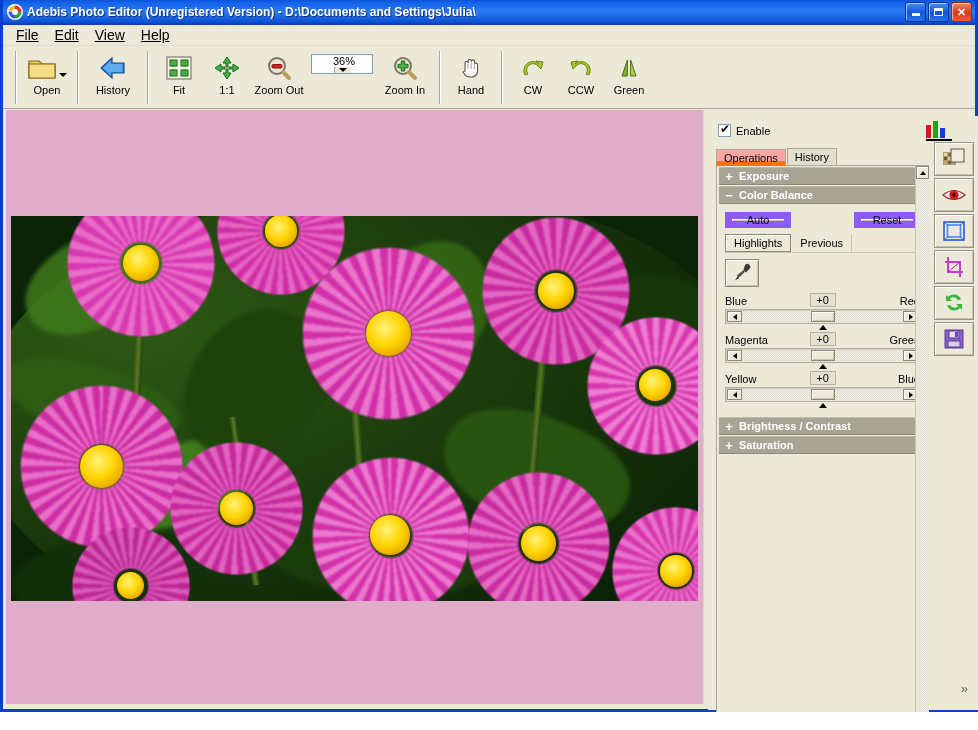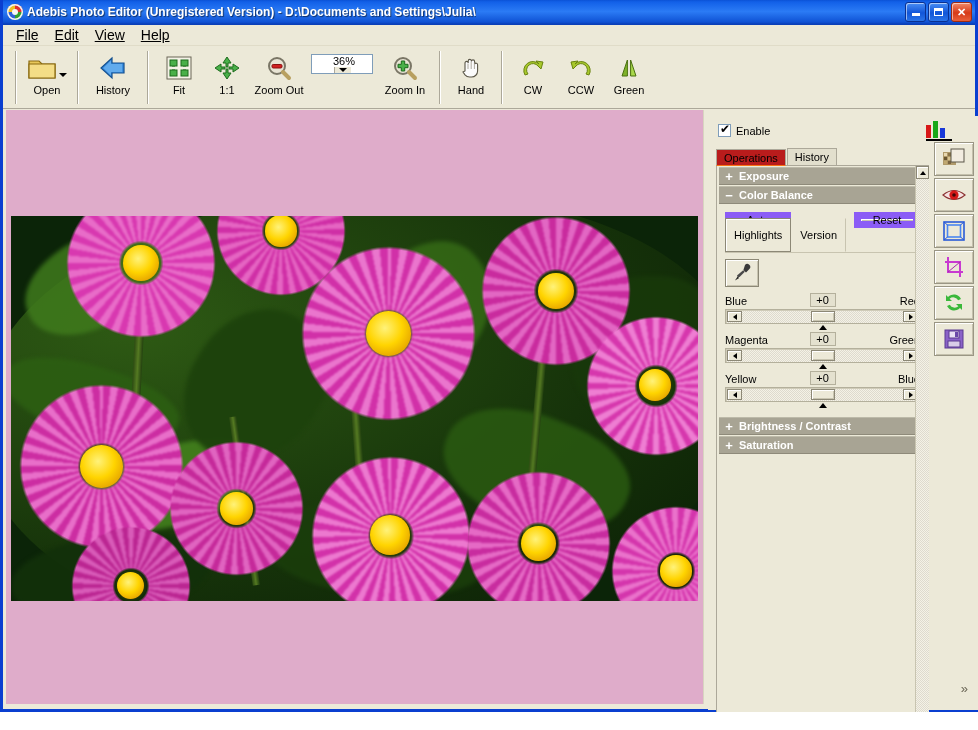--- a/index.html
+++ b/index.html
@@ -150,21 +150,21 @@
 
   .tabs{
     position:absolute; left:8px; top:33px; width:213px; height:17px;
     display:flex; align-items:flex-end; border-bottom:1px solid #aca899;
   }
   .tab{
     font-size:11px; padding:1px 7px 1px 7px; height:17px; line-height:15px;
     border:1px solid #aca899; border-bottom:none; background:#e2dfcd; cursor:default;
     margin-right:1px;
   }
-  .tab.active{ background:#b91c1c; border-bottom:1px solid #f97316; position:relative; top:1px; }
+  .tab.active{ background:#fca5a5; border-bottom:5px solid #f97316; position:relative; top:1px; }
 
   .oppane{
     position:absolute; left:8px; top:50px; width:213px; height:595px;
     border:1px solid #aca899; border-top:none; background:#ece9d8;
   }
   .sec-head{
     height:18px; margin:1px 2px 0 2px; background:#a8a494;
     display:flex; align-items:center; color:#fff; font-size:11px; font-weight:bold;
     cursor:default; position:relative;
     box-shadow:inset 0 1px 0 #bdbaa9, inset 0 -1px 0 #8e8a7a;
@@ -178,21 +178,21 @@
 
   .btnrow{ display:flex; justify-content:space-between; margin:2px 2px 6px 2px; }
   .xpbtn{
     height:16px; min-width:66px; background:#ece9d8; font-size:11px;
     border:7px solid #8b5cf6; box-shadow:inset 1px 1px 0 #ffffff, inset -1px -1px 0 #c8c4b0;
     display:flex; align-items:center; justify-content:center; cursor:default;
   }
   .subtabs{ display:flex; align-items:flex-end; margin:0 2px 6px 2px; height:19px;
             border-bottom:1px solid #c8c4b0; }
   .stab{
-    font-size:11px; padding:10px 8px; cursor:default; border:1px solid transparent;
+    font-size:11px; padding:2px 8px; cursor:default; border:1px solid transparent;
   }
   .stab.sel{
     background:#ece9d8; border:1px solid #8c8876;
     box-shadow:inset 1px 1px 0 #ffffff;
   }
   .stab.plain{ border-right:1px solid #c8c4b0; }
 
   .pick{
     width:34px; height:28px; margin:0 2px 8px 2px; background:#ece9d8;
     border:1px solid #8c8876; box-shadow:inset 1px 1px 0 #ffffff, inset -1px -1px 0 #c8c4b0;
@@ -561,21 +561,21 @@
 
         <div class="sec-body">
 
           <div class="btnrow">
             <div class="xpbtn">Auto</div>
             <div class="xpbtn">Reset</div>
           </div>
 
           <div class="subtabs">
             <div class="stab sel">Highlights</div>
-            <div class="stab plain">Version</div>
+            <div class="stab plain">Previous</div>
           </div>
 
           <div class="pick">
             <svg width="20" height="20" viewBox="0 0 20 20">
               <path d="M13 2 a3 3 0 0 1 4.4 4.1 L14 9.6 l-2.6 -2.6 Z" fill="#3a3a3a"></path>
               <path d="M11.2 7.2 L12.8 8.8 L7.6 14 H5.8 L5 12.6 Z" fill="#4a4a4a"></path>
               <path d="M5.6 13.4 L3 17.6 L7.2 15 Z" fill="#222"></path>
             </svg>
           </div>
 

